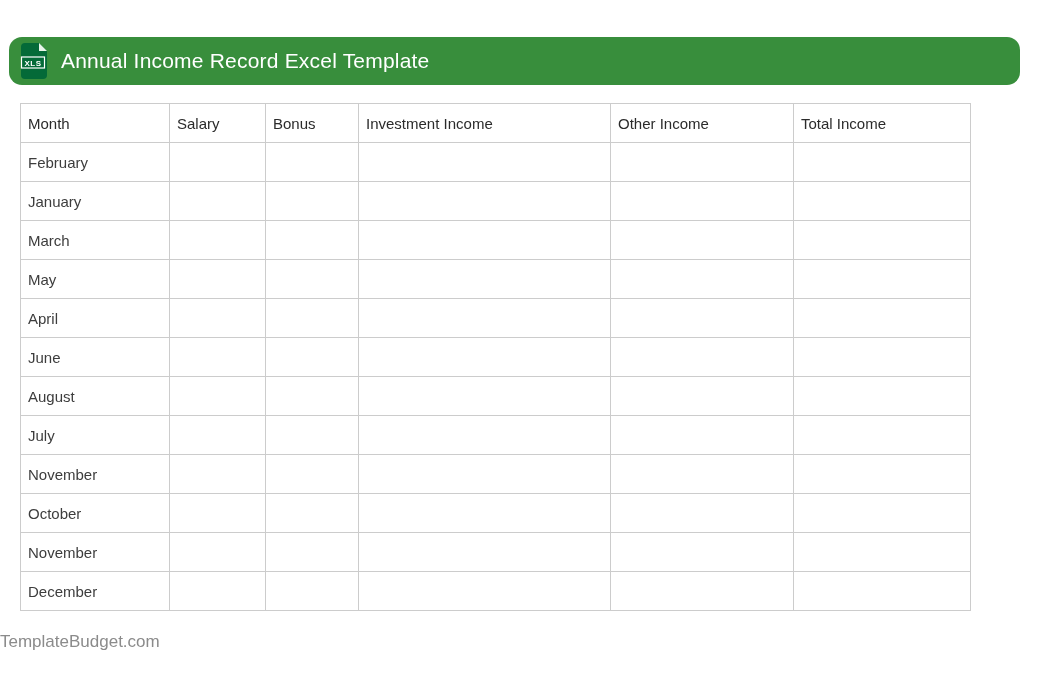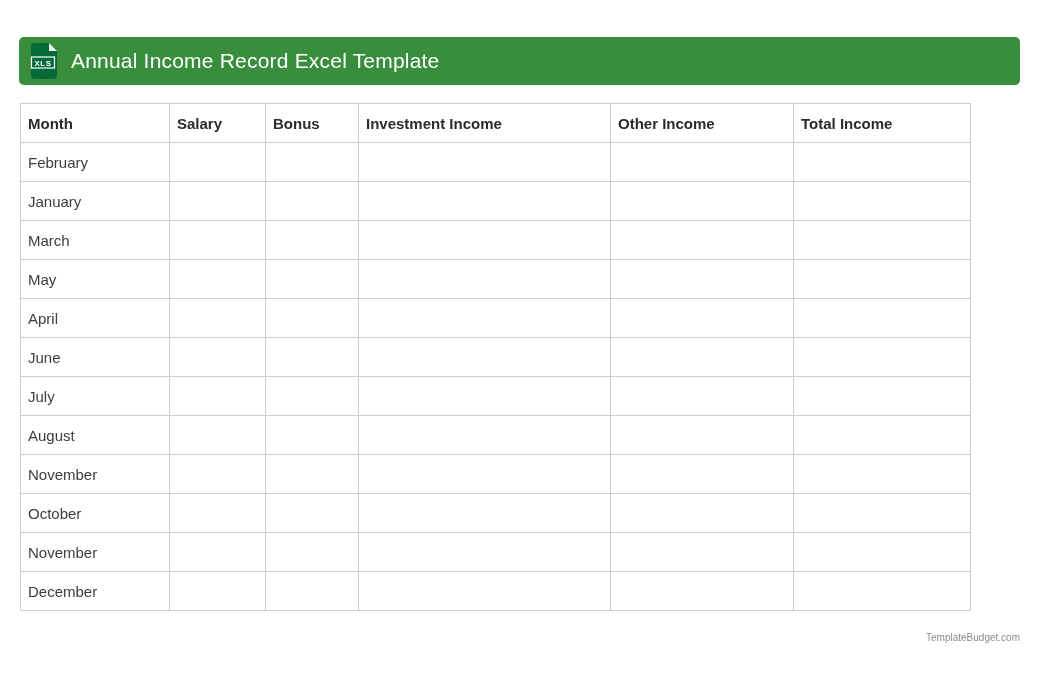--- a/index.html
+++ b/index.html
@@ -4,24 +4,24 @@
 <style>
   * { box-sizing: border-box; margin: 0; padding: 0; }
   html, body {
     width: 1040px;
     height: 680px;
     background: #ffffff;
     font-family: "Liberation Sans", sans-serif;
     overflow: hidden;
   }
   .banner {
-    margin: 37px 20px 0 19px;
+    margin: 37px 20px 0 9px;
     height: 48px;
     background: #388e3c;
-    border-radius: 5px;
+    border-radius: 13px;
     display: flex;
     align-items: center;
     padding-left: 11px;
   }
   .banner .icon-wrap {
     width: 28px;
     height: 36px;
     margin-right: 13px;
     flex: 0 0 auto;
   }
@@ -41,32 +41,32 @@
   table.income-table th,
   table.income-table td {
     border: 1px solid #cccccc;
     height: 39px;
     padding: 0 0 0 7px;
     text-align: left;
     vertical-align: middle;
     font-size: 15px;
   }
   table.income-table th {
-    font-weight: bold;
+    font-weight: normal;
     color: #2b2b2b;
   }
   table.income-table td {
     font-weight: 400;
     color: #3d3d3d;
   }
   .footer {
     margin: 21px 20px 16px 0;
-    text-align: right;
+    text-align: left;
     color: #8b8b8b;
-    font-size: 10px;
+    font-size: 17px;
   }
 </style>
 </head>
 <body>
 
 <div class="banner">
   <span class="icon-wrap">
     <svg width="28" height="36" viewBox="0 0 28 36" aria-hidden="true">
       <path d="M5 0 h14 l8 8 v24 a4 4 0 0 1 -4 4 H5 a4 4 0 0 1 -4 -4 V4 a4 4 0 0 1 4 -4 z" fill="#046a38"></path>
       <path d="M19 0 l8 8 h-8 z" fill="#e8f5e9"></path>
@@ -139,29 +139,29 @@
       </tr>
       <tr>
         <td>June</td>
         <td></td>
         <td></td>
         <td></td>
         <td></td>
         <td></td>
       </tr>
       <tr>
+        <td>August</td>
+        <td></td>
+        <td></td>
+        <td></td>
+        <td></td>
+        <td></td>
+      </tr>
+      <tr>
         <td>July</td>
-        <td></td>
-        <td></td>
-        <td></td>
-        <td></td>
-        <td></td>
-      </tr>
-      <tr>
-        <td>August</td>
         <td></td>
         <td></td>
         <td></td>
         <td></td>
         <td></td>
       </tr>
       <tr>
         <td>November</td>
         <td></td>
         <td></td>

